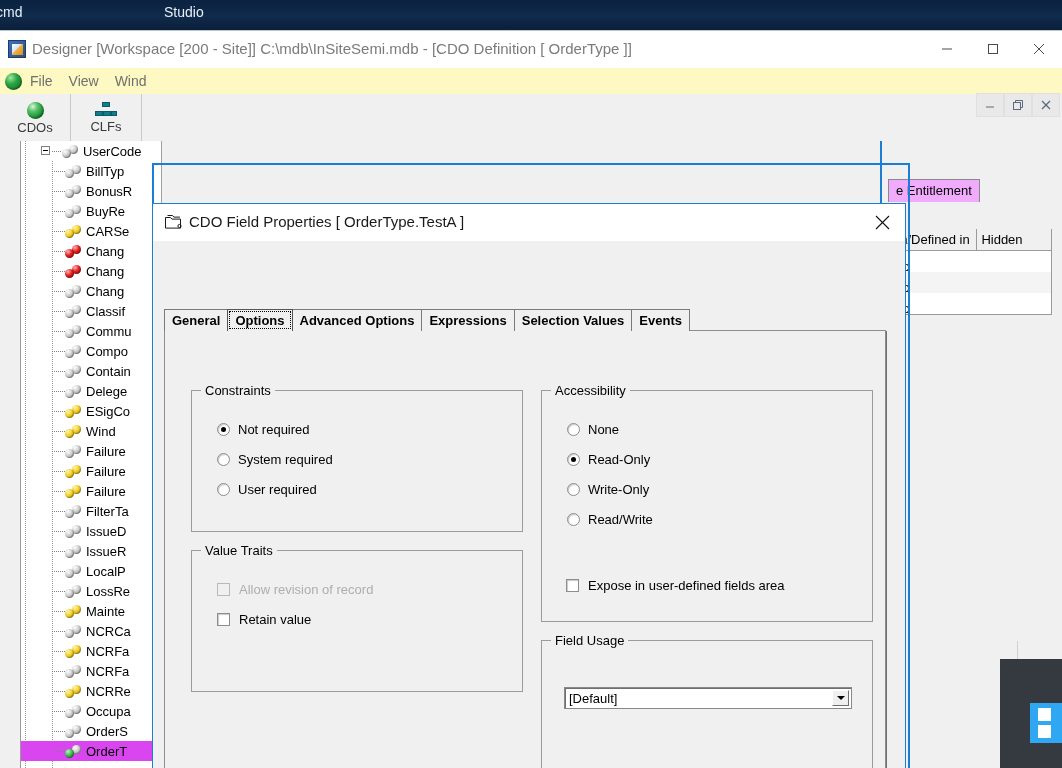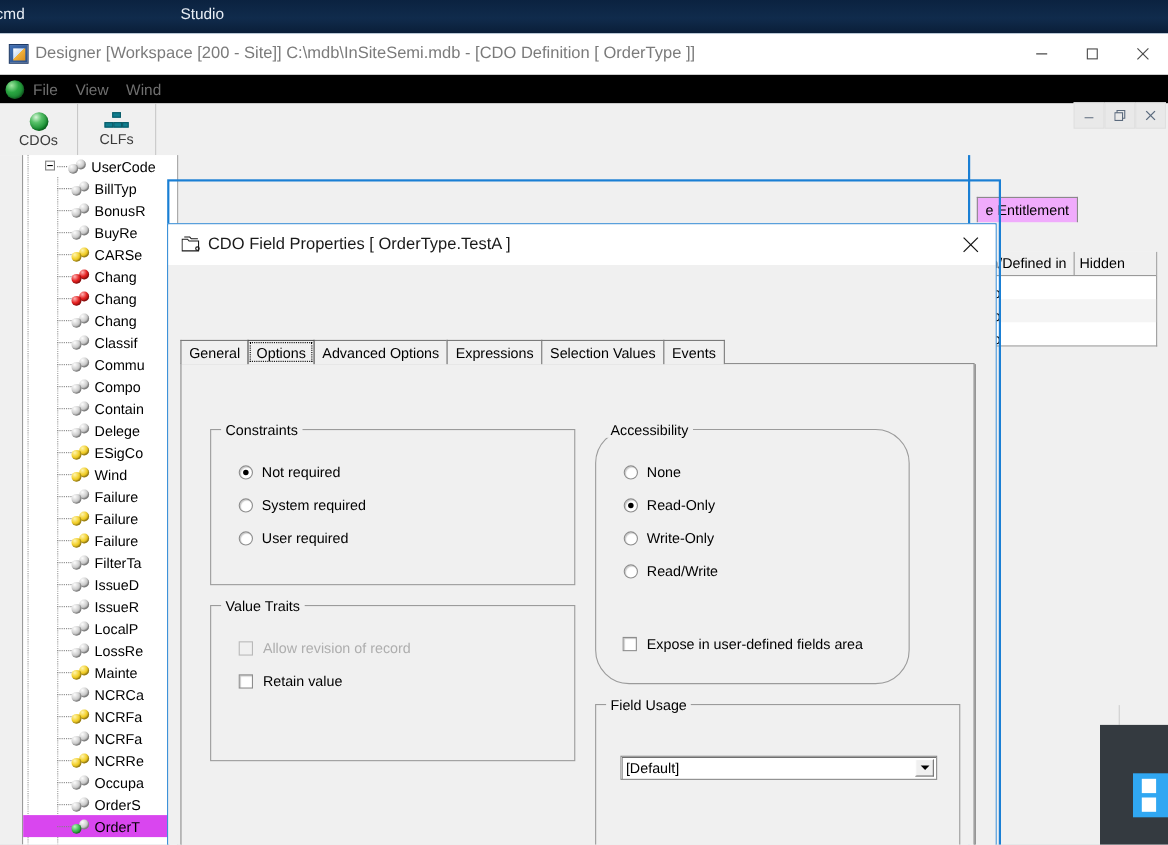--- a/index.html
+++ b/index.html
@@ -74,21 +74,21 @@
     display: flex; align-items: center; justify-content: center;
     color: #4a4a4a; font-size: 14px;
     background: #ffffff;
   }
   .win-btn svg { display:block; }
 
   
   .menubar {
     position: relative;
     height: 26px;
-    background: #000000;
+    background: #fef9c3;
     display: flex; align-items: center;
   }
   .menu-orb {
     width: 17px; height: 17px;
     margin-left: 5px; margin-right: 8px;
     border-radius: 50%;
     background: radial-gradient(circle at 33% 28%, #9fe6a0 0%, #2aa642 38%, #0d6b22 100%);
     box-shadow: inset -1px -1px 2px rgba(0,0,0,.35);
   }
   .menu-item {
@@ -330,20 +330,21 @@
     left: 0; top: 37px; right: 0; bottom: 0;
     background: #f0f0f0;
   }
 
   
   .tabstrip {
     position:absolute; left: 11px; top: 68px;
     height: 22px;
     display:flex; align-items:flex-end;
     z-index: 3;
+    font-weight: bold;
   }
   .tab {
     font-size: 13px; color:#000;
     padding: 2px 7px 3px 7px;
     background: #f0f0f0;
     border: 1px solid #7a7a7a;
     border-bottom: none;
     margin-right: -1px;
     box-sizing:border-box;
     white-space:nowrap;
@@ -380,21 +381,21 @@
     top: -8px; left: 9px;
     background: #f0f0f0;
     padding: 0 4px;
     font-size: 13px;
     color: #000;
     white-space: nowrap;
   }
 
   .g-constraints { left: 26px;  top: 59px;  width: 332px; height: 142px; }
   .g-valuetraits { left: 26px;  top: 219px; width: 332px; height: 142px; }
-  .g-access      { left: 376px; top: 59px;  width: 286px; height: 232px; border-radius: 31px; }
+  .g-access      { left: 376px; top: 59px;  width: 332px; height: 232px; }
   .g-usage       { left: 376px; top: 309px; width: 332px; height: 144px; }
 
   
   .radio-row, .check-row {
     position: absolute;
     display: flex; align-items: center;
     font-size: 13px; color: #000;
     white-space: nowrap;
   }
   .radio {

